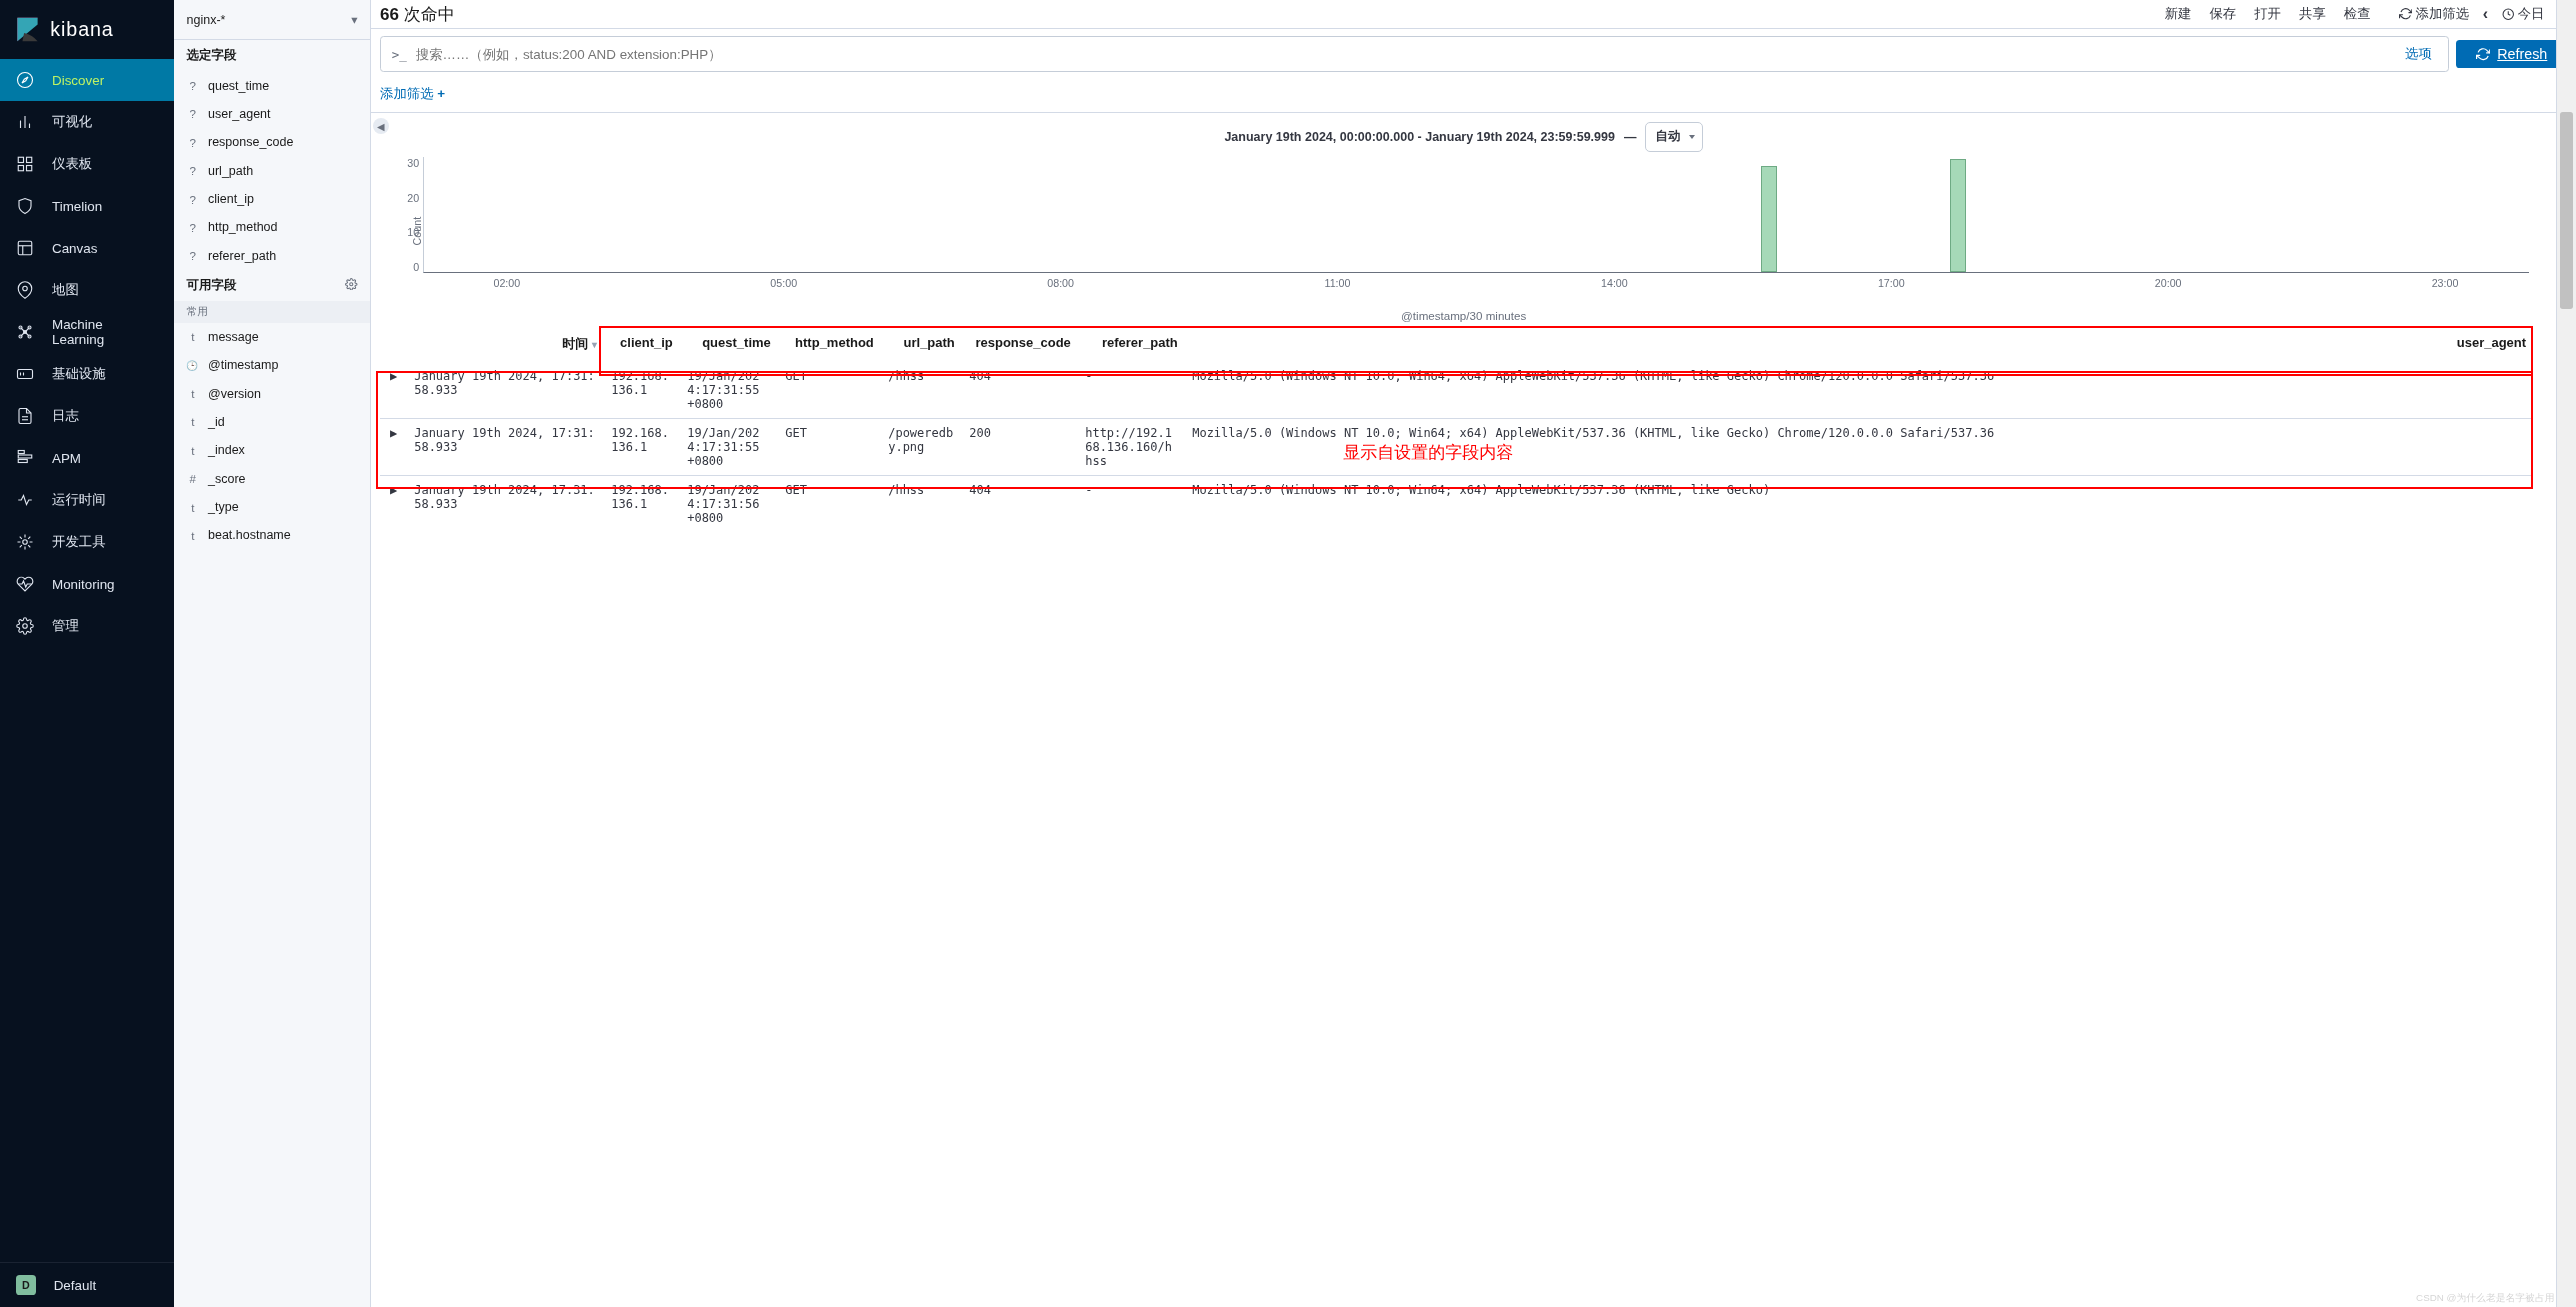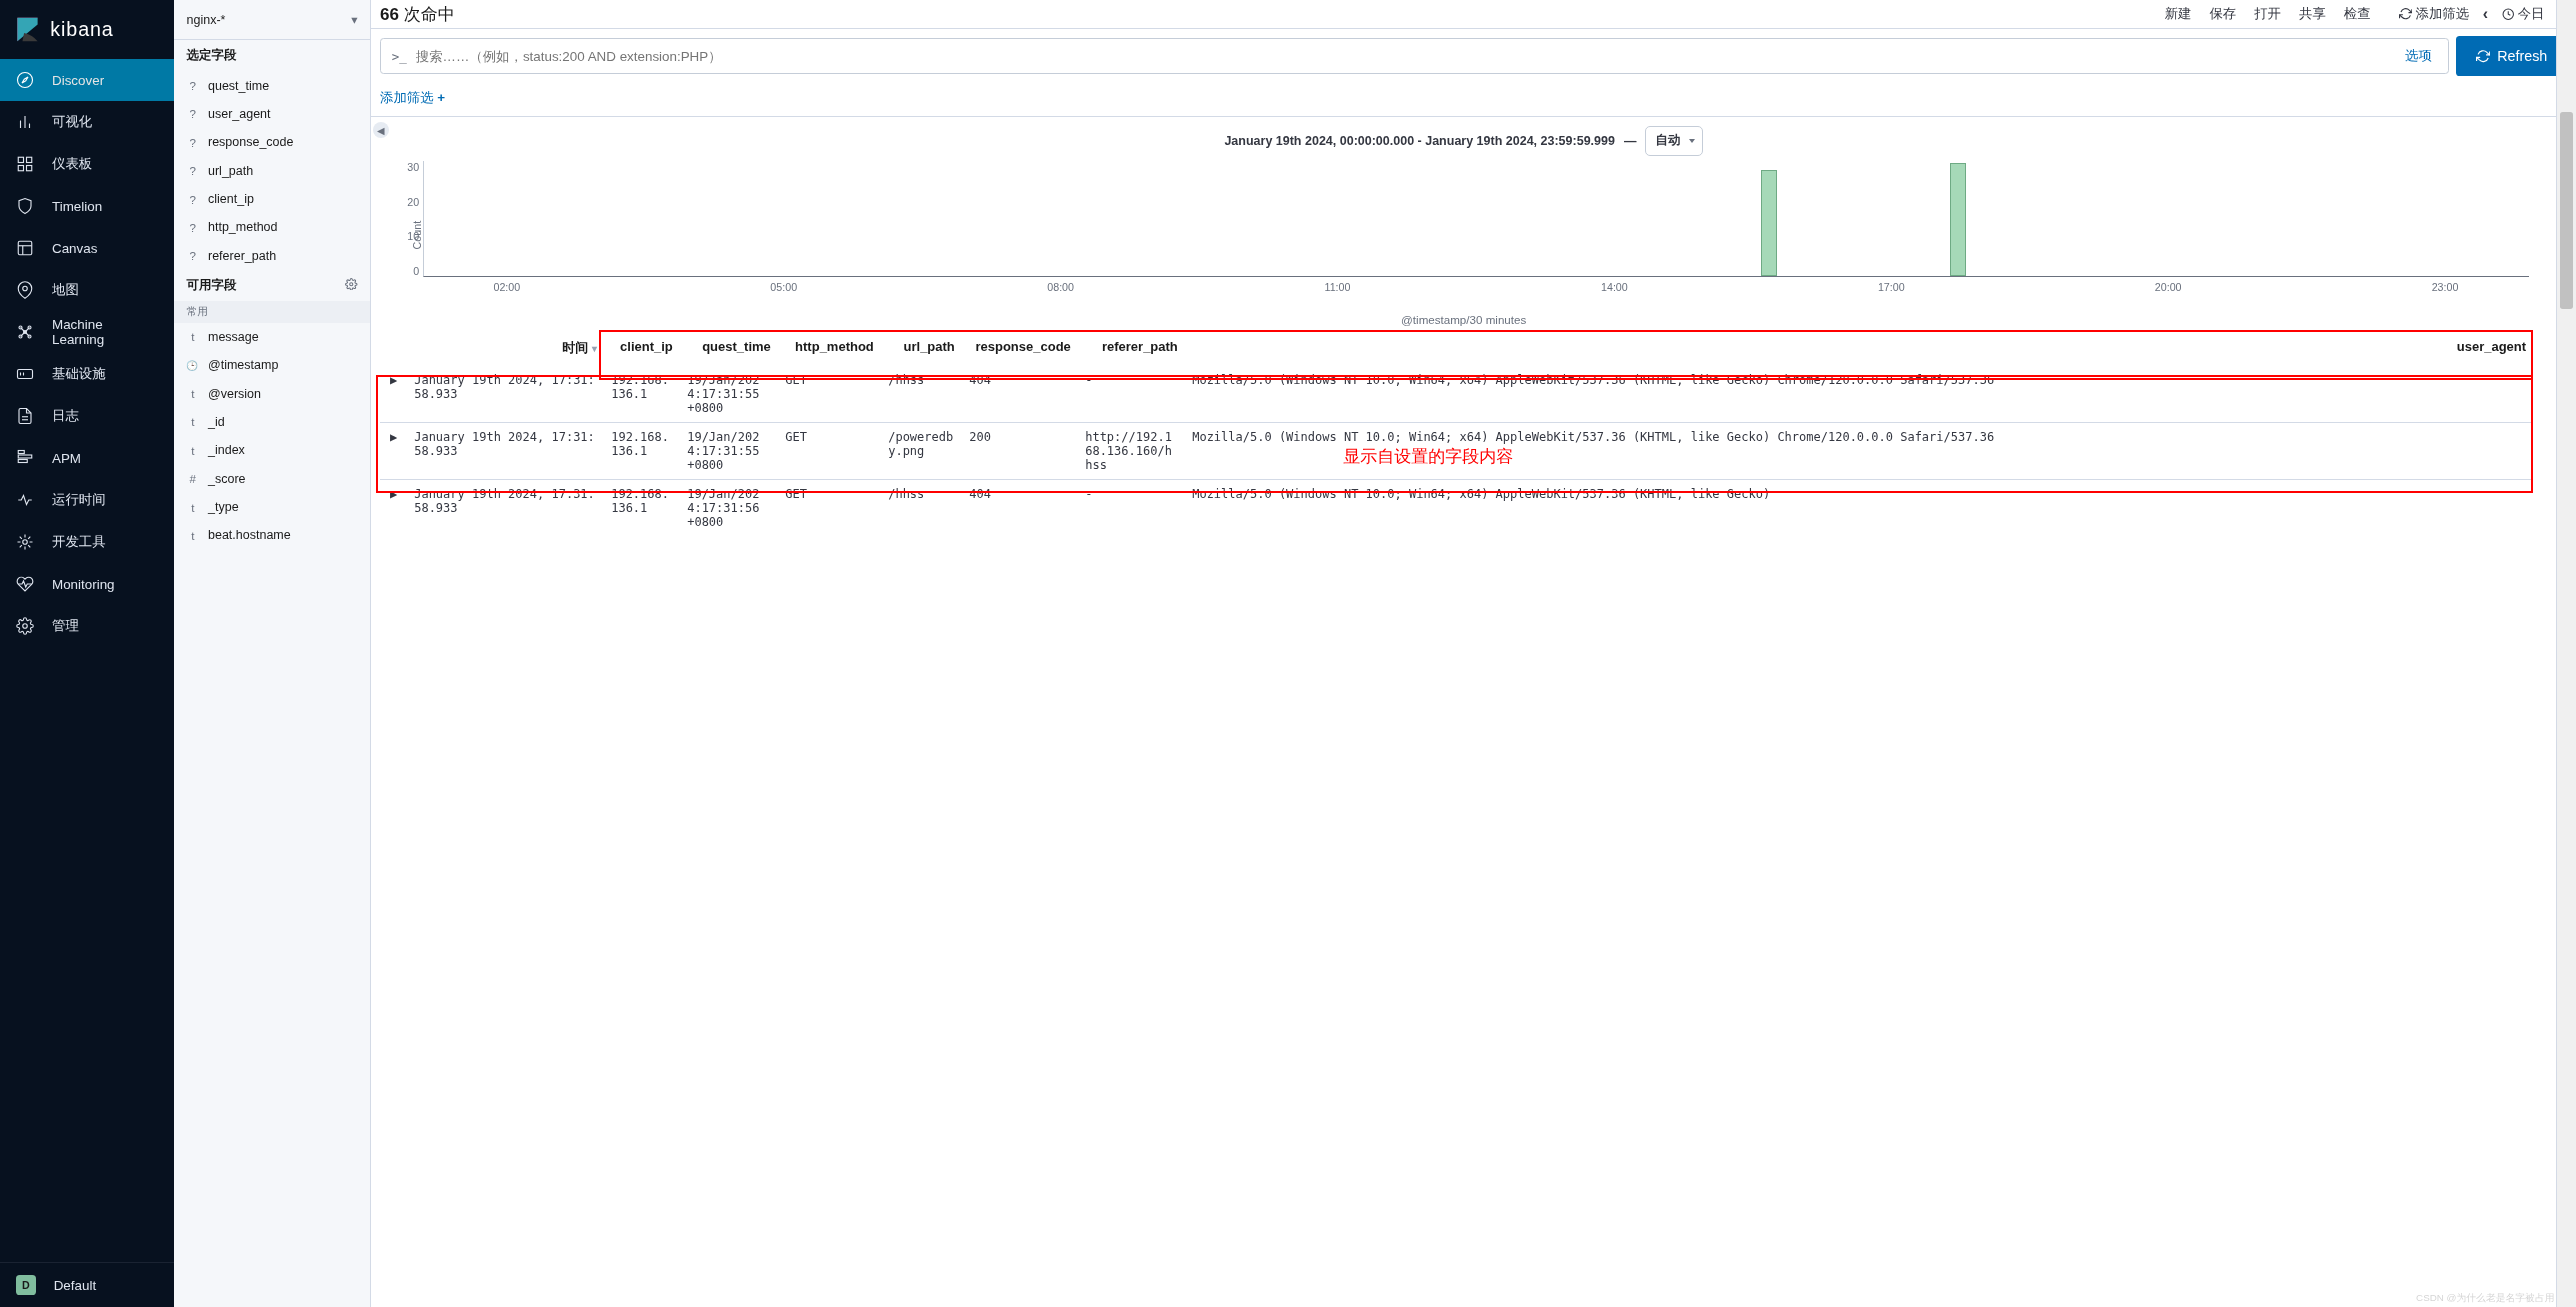--- a/index.html
+++ b/index.html
@@ -6,21 +6,21 @@
 body { font-family: -apple-system, BlinkMacSystemFont, "Segoe UI", Helvetica, Arial, sans-serif; font-size: 12.5px; color: #1a1a1a; background: #fff; overflow: hidden; }
 .app { display: flex; height: 100vh; }
 
 
 .nav { width: 174px; background: #07111f; color: #dfe5ef; display: flex; flex-direction: column; }
 .logo-row { display: flex; align-items: center; height: 59px; padding: 0 14.3px; gap: 9px; }
 .logo-shape { width: 27px; height: 27px; position: relative; }
 .logo-shape svg { width: 27px; height: 27px; }
 .logo-text { font-size: 19.7px; font-weight: 400; letter-spacing: 0.9px; color: #fff; }
 .nav-item { display: flex; align-items: center; height: 42px; padding: 0 16px; gap: 18px; font-size: 13.4px; cursor: pointer; }
-.nav-item.active { background: #0079a5; color: #e5e5e5; }
+.nav-item.active { background: #0079a5; color: #bef264; }
 .nav-icon { width: 18px; height: 18px; display: flex; align-items: center; justify-content: center; }
 .nav-icon svg { width: 18px; height: 18px; stroke: #dfe5ef; fill: none; stroke-width: 1.5; }
 .nav-item.active .nav-icon svg { stroke: #fff; }
 .nav-bottom { margin-top: auto; }
 .nav-default { display: flex; align-items: center; height: 45px; padding: 0 16px; gap: 18px; font-size: 13.4px; border-top: 0.9px solid #1a2332; }
 .default-badge { width: 19.7px; height: 19.7px; background: #80bd9e; color: #1a1a1a; border-radius: 3.6px; display: flex; align-items: center; justify-content: center; font-size: 10.7px; font-weight: 600; }
 
 
 .fields { width: 197px; background: #f5f7fa; border-right: 0.9px solid #d3dae6; display: flex; flex-direction: column; overflow-y: auto; }
 .index-select { height: 40px; border-bottom: 0.9px solid #d3dae6; display: flex; align-items: center; padding: 0 12.5px; justify-content: space-between; cursor: pointer; }
@@ -41,21 +41,21 @@
 .top-actions span, .top-actions div { cursor: pointer; }
 .refresh-toggle { display: flex; align-items: center; gap: 3.6px; }
 .chev { font-size: 16px; padding: 0 3.6px; cursor: pointer; font-weight: 700; color: #343741; }
 .today-btn { display: flex; align-items: center; gap: 3.6px; }
 
 .searchbar-row { display: flex; align-items: center; padding: 7.2px 9px; gap: 7.2px; }
 .searchbox { flex: 1; display: flex; align-items: center; border: 0.9px solid #c5cdd8; border-radius: 3.6px; height: 36px; padding: 0 10.7px; gap: 9px; }
 .searchbox input { flex: 1; border: none; outline: none; font-size: 13.4px; background: transparent; }
 .searchbox .prompt { color: #69707d; font-family: monospace; font-size: 12.5px; }
 .options-link { color: #006bb4; font-size: 13.4px; cursor: pointer; padding: 0 5.4px; }
-.refresh-btn { background: #006bb4; color: #fff; border: none; border-radius: 3.6px; height: 40px; padding: 0 19.7px; font-size: 14.3px; display: flex; align-items: center; gap: 7.2px; cursor: pointer; }
+.refresh-btn { background: #006bb4; color: #fff; border: none; border-radius: 3.6px; height: 28px; padding: 0 19.7px; font-size: 14.3px; display: flex; align-items: center; gap: 7.2px; cursor: pointer; text-decoration: underline; }
 .refresh-btn svg { width: 14.3px; height: 14.3px; stroke: #fff; fill: none; stroke-width: 2; }
 
 .filter-row { padding: 5.4px 9px 9px; border-bottom: 0.9px solid #d3dae6; }
 .add-filter { color: #006bb4; font-size: 13.4px; cursor: pointer; }
 .add-filter .plus { font-weight: 700; }
 
 .content { flex: 1; overflow-y: auto; position: relative; padding-right: 19.7px; }
 .collapse-handle { position: absolute; left: 1.8px; top: 5.4px; width: 16px; height: 16px; border-radius: 50%; background: #e6ebf2; color: #69707d; display: flex; align-items: center; justify-content: center; font-size: 9.8px; cursor: pointer; }
 
 .timerange-row { display: flex; align-items: center; justify-content: center; padding: 9px 0 1.8px; gap: 9px; font-size: 12.5px; color: #343741; font-weight: bold; }

